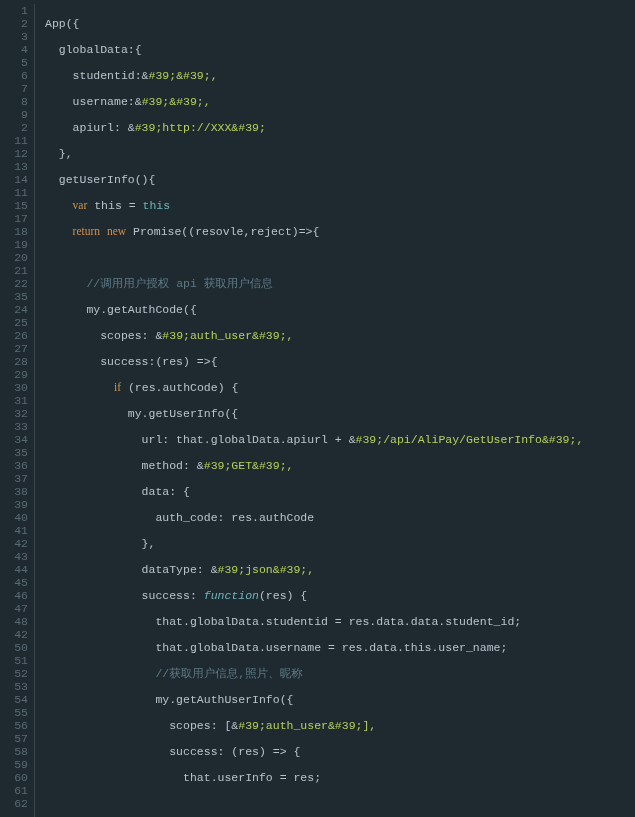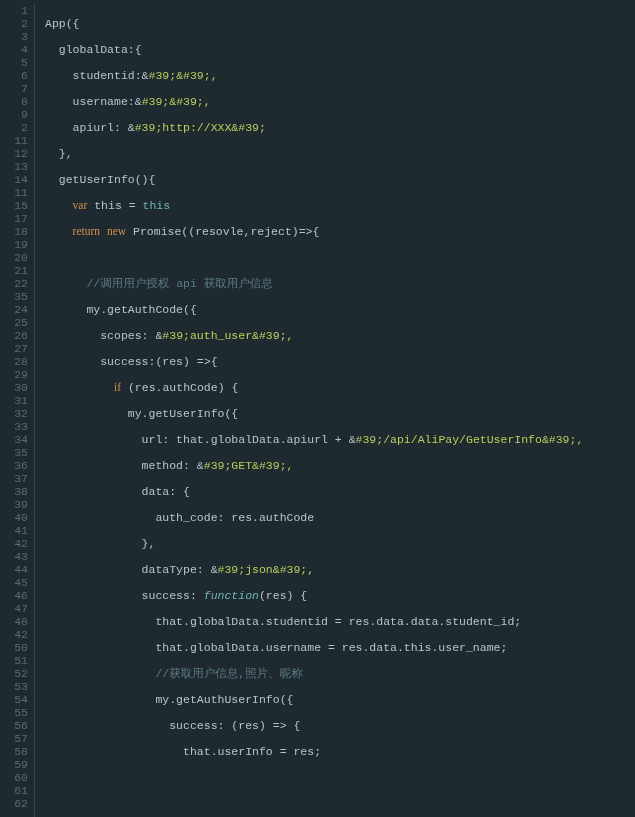--- a/index.html
+++ b/index.html
@@ -128,20 +128,21 @@
 <div class="line"><span>              method: &amp;</span><span class="str">#39;GET&amp;#39;,</span></div>
 <div class="line"><span>              data: {</span></div>
 <div class="line"><span>                auth_code: res.authCode</span></div>
 <div class="line"><span>              },</span></div>
 <div class="line"><span>              dataType: &amp;</span><span class="str">#39;json&amp;#39;,</span></div>
 <div class="line"><span>              success: </span><span class="fnkw">function</span><span>(res) {</span></div>
 <div class="line"><span>                that.globalData.studentid = res.data.data.student_id;</span></div>
 <div class="line"><span>                that.globalData.username = res.data.this.user_name;</span></div>
 <div class="line"><span>                </span><span class="cm">//获取用户信息,照片、昵称</span></div>
 <div class="line"><span>                my.getAuthUserInfo({</span></div>
+<div class="line"><span>                  scopes: [&amp;</span><span class="str">#39;auth_user&amp;#39;],</span></div>
 <div class="line"><span>                  success: (res) =&gt; {</span></div>
 <div class="line"><span>                    that.userInfo = res;</span></div>
 
 
 
 
 
 
 
 

